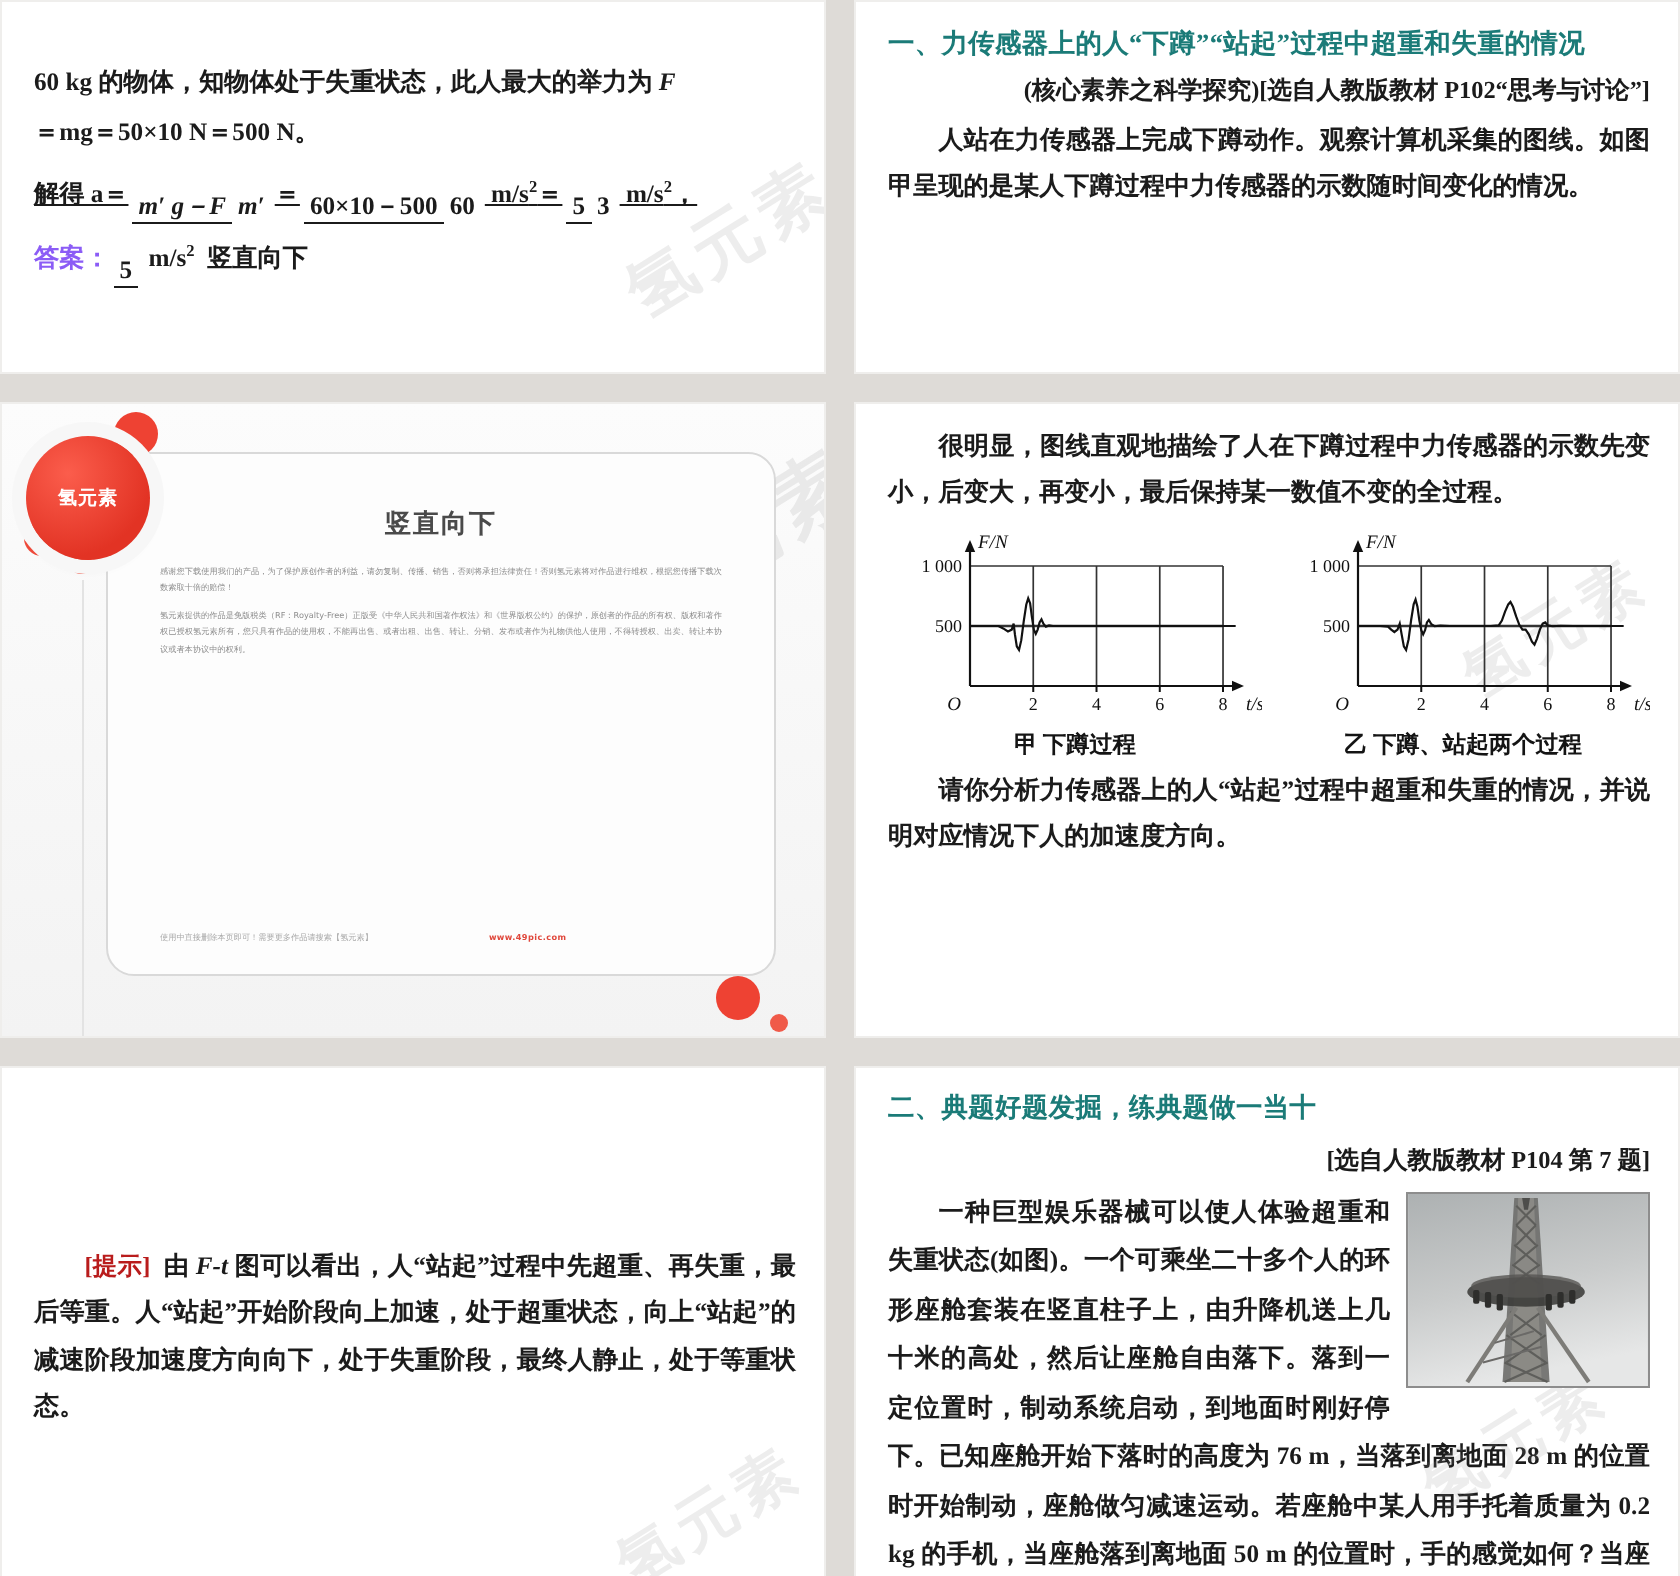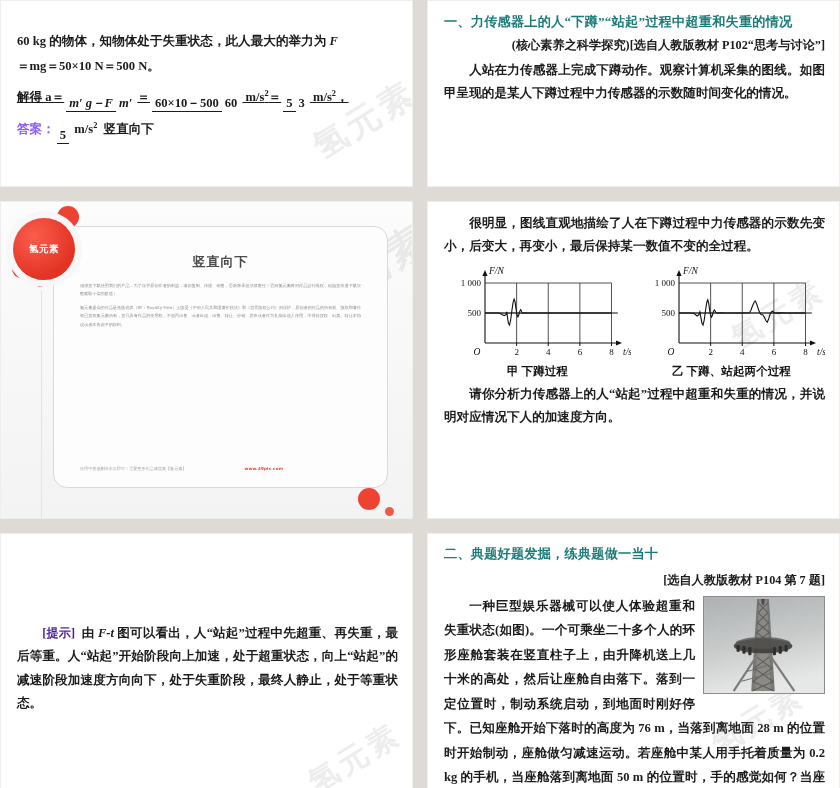--- a/index.html
+++ b/index.html
@@ -49,21 +49,21 @@
     text-align: right;
     margin: 0 2px;
     line-height: 1.08;
   }
   .frac .num { border-bottom: 1.1px solid #1b1b1b; padding: 0 3px; }
   .frac .den { padding: 0 3px; }
   sup.s { font-size: 0.66em; vertical-align: super; }
   .prime { font-size: 0.8em; vertical-align: super; }
 
   .ans-label { color: #8b5cf6; font-weight: bold; }
-  .hint-label { color: #4c1d95; font-weight: bold; font-size: 12.2px; }
+  .hint-label { color: #b91c1c; font-weight: bold; font-size: 12.2px; }
 
   .teal-head {
     color: #1b7b78;
     font-weight: bold;
     font-size: 13.2px;
     letter-spacing: .2px;
     margin-bottom: 3px;
   }
   .src-line {
     font-weight: bold;

